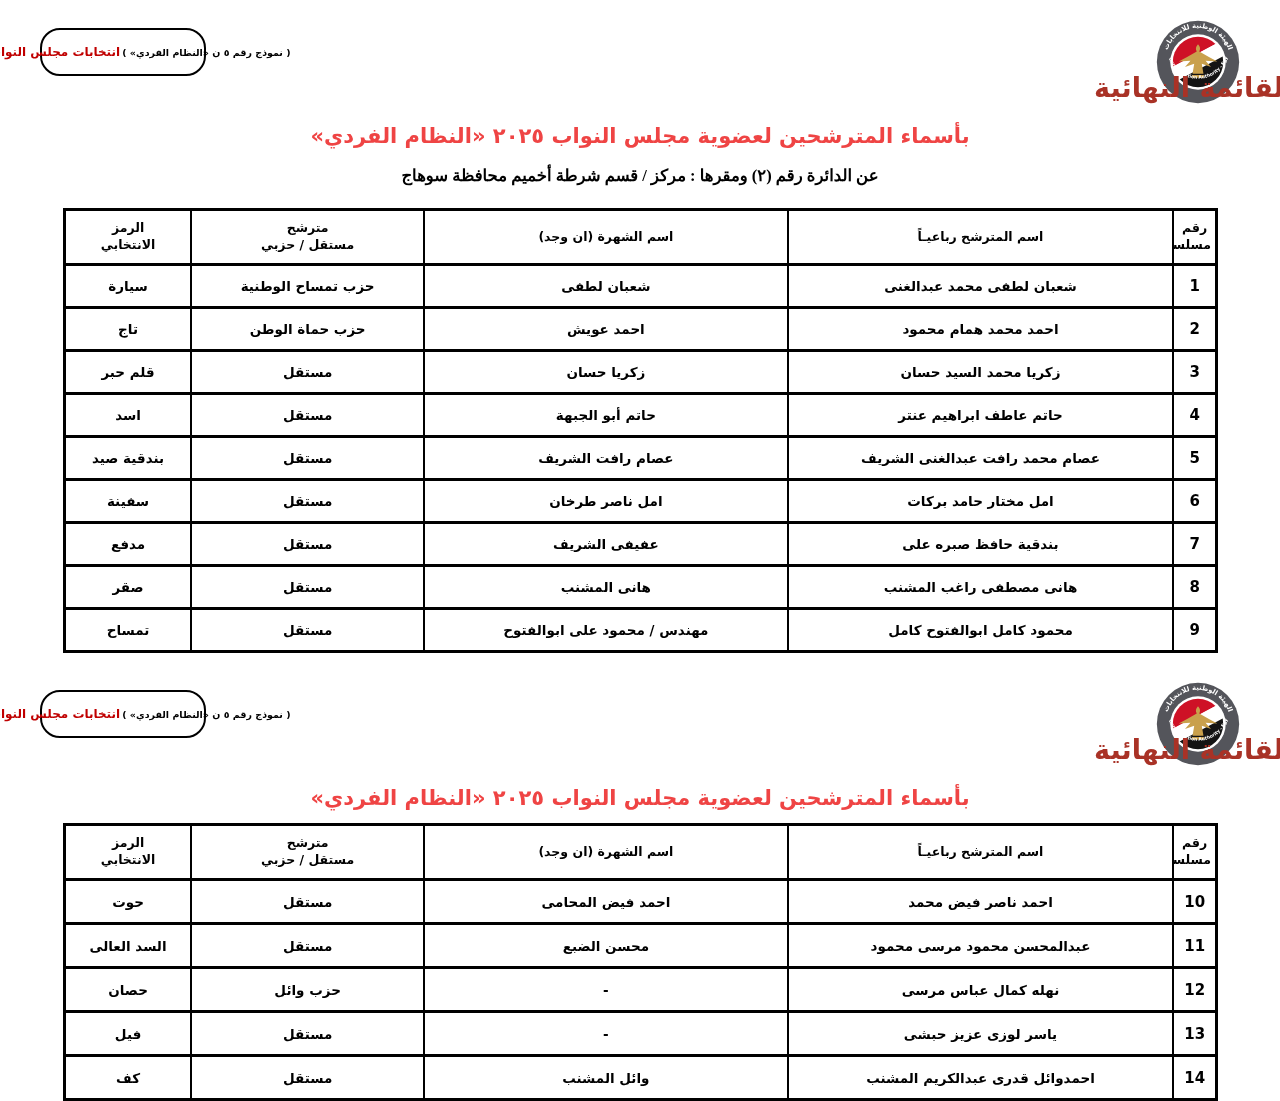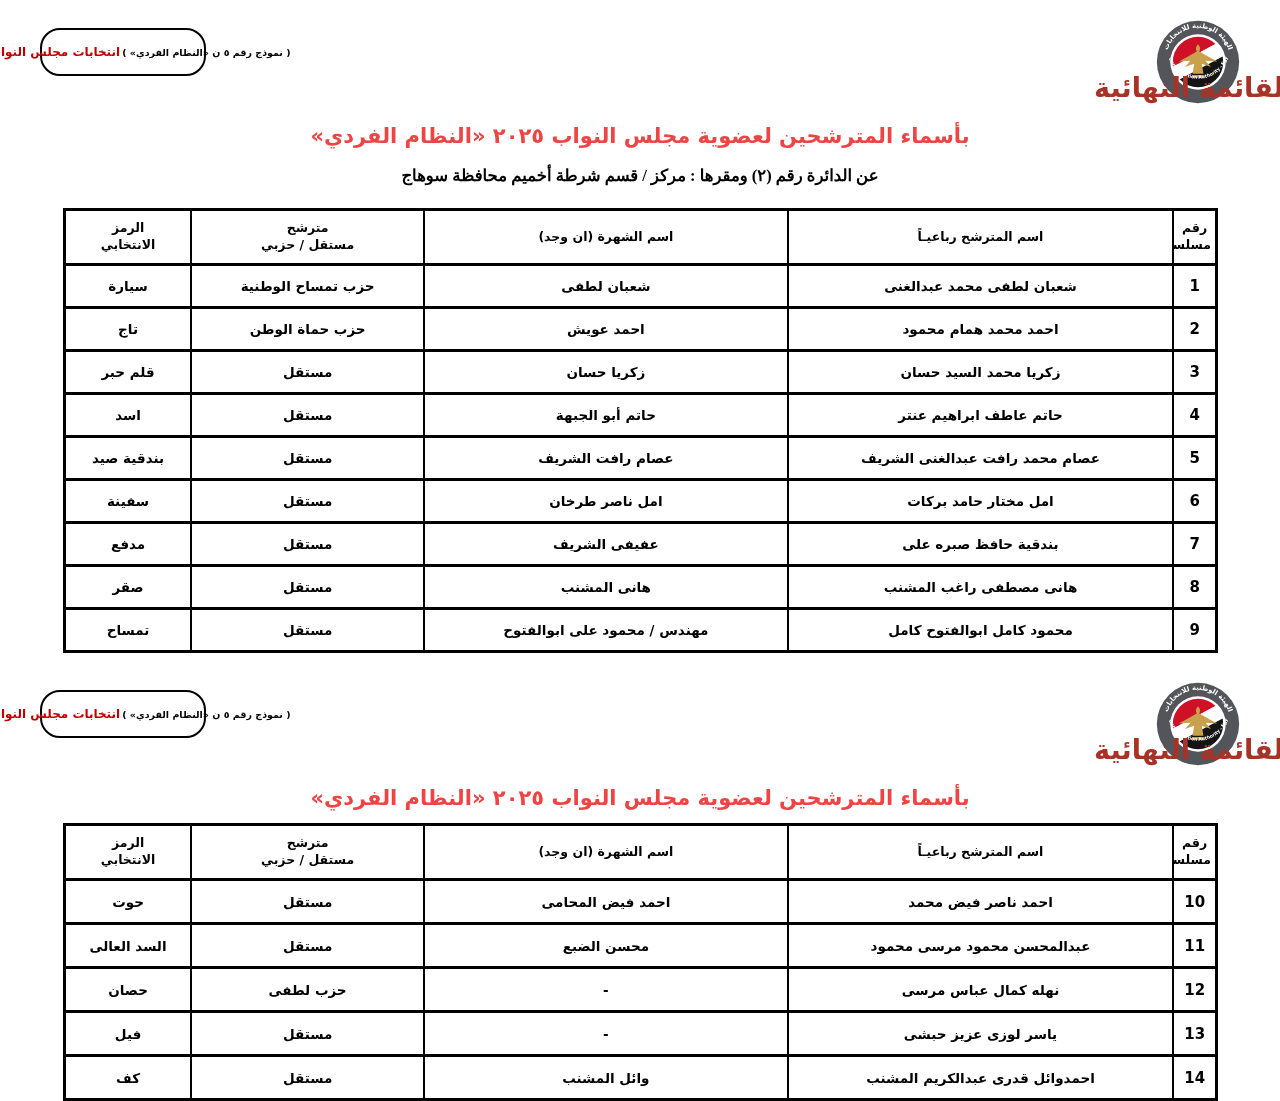--- a/index.html
+++ b/index.html
@@ -242,21 +242,21 @@
           <td class="serial">11</td>
           <td>عبدالمحسن محمود مرسى محمود</td>
           <td>محسن الضبع</td>
           <td>مستقل</td>
           <td>السد العالى</td>
         </tr>
         <tr>
           <td class="serial">12</td>
           <td>نهله كمال عباس مرسى</td>
           <td>-</td>
-          <td>حزب لطفى</td>
+          <td>حزب وائل</td>
           <td>حصان</td>
         </tr>
         <tr>
           <td class="serial">13</td>
           <td>ياسر لوزى عزيز حبشى</td>
           <td>-</td>
           <td>مستقل</td>
           <td>فيل</td>
         </tr>
         <tr>

